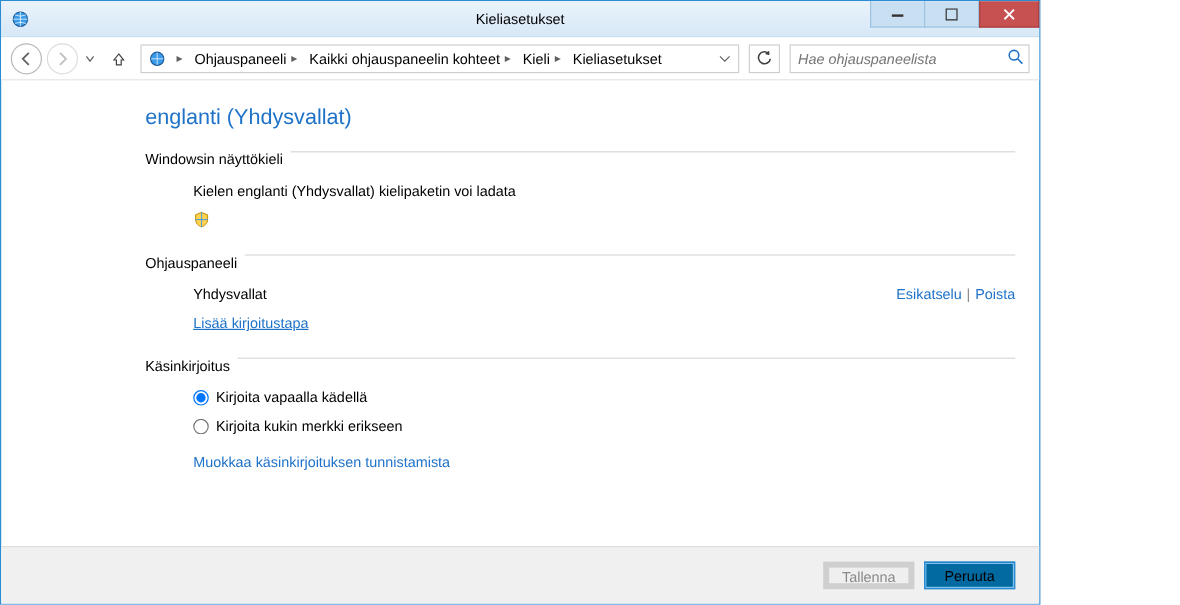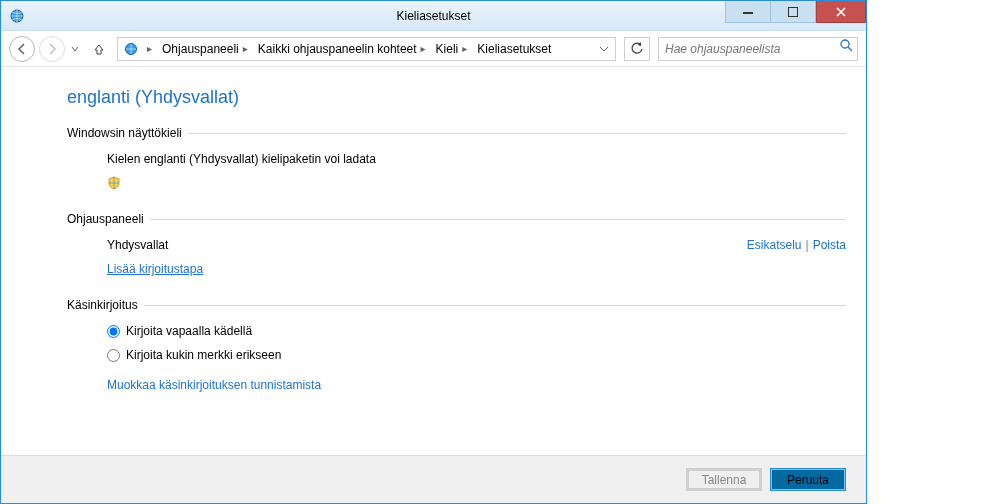--- a/index.html
+++ b/index.html
@@ -150,55 +150,55 @@
     align-items: center;
     justify-content: center;
     margin-left: 4px;
     color: #404040;
   }
   .searchbox {
     width: 200px;
     height: 24px;
     border: 1px solid #cfcfcf;
     display: flex;
+    align-items: center;
     padding: 0 4px;
     margin-left: 4px;
     color: #888;
   }
   .searchbox input {
     border: none;
     outline: none;
     flex: 1;
     font-family: inherit;
     font-size: 12px;
     font-style: italic;
     color: #777;
     background: transparent;
   }
   .searchbox .mag {
     color: #1e72c8;
   }
   
   .content {
     flex: 1;
-    padding: 20px 20px 0 66px;
+    padding: 20px 20px 0 120px;
     overflow: auto;
   }
   .page-title {
     color: #1e72c8;
     font-size: 18px;
     font-weight: 400;
     margin-bottom: 18px;
   }
   .section {
     margin-bottom: 22px;
   }
   .section-header {
     display: flex;
-    align-items: center;
     margin-bottom: 12px;
   }
   .section-header .label {
     color: #000;
     padding-right: 6px;
   }
   .section-header .rule {
     flex: 1;
     height: 1px;
     background: #d8d8d8;
@@ -247,21 +247,21 @@
     height: 48px;
     display: flex;
     align-items: center;
     justify-content: flex-end;
     padding: 0 20px;
     gap: 8px;
   }
   .btn {
     min-width: 76px;
     height: 23px;
-    border: 3px solid #737373;
+    border: 5px solid #737373;
     background: #e9e9e9;
     font-family: inherit;
     font-size: 12px;
     cursor: pointer;
   }
   .btn:disabled {
     color: #8a8a8a;
     background: #efefef;
     border-color: #cfcfcf;
     cursor: default;

